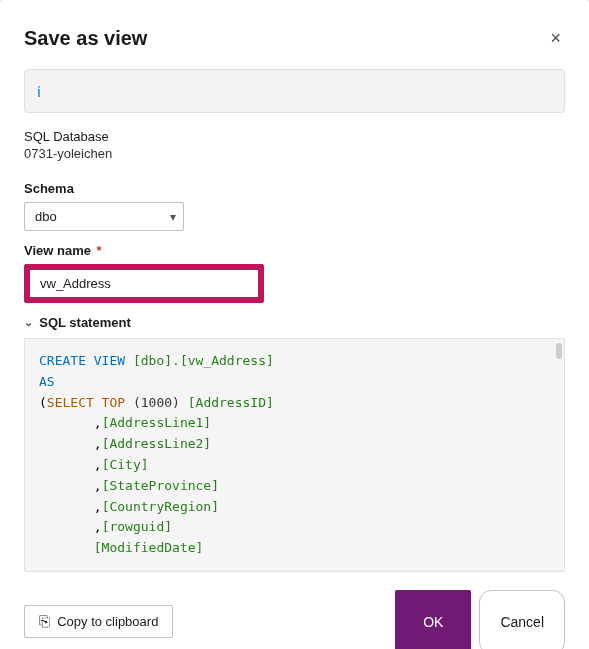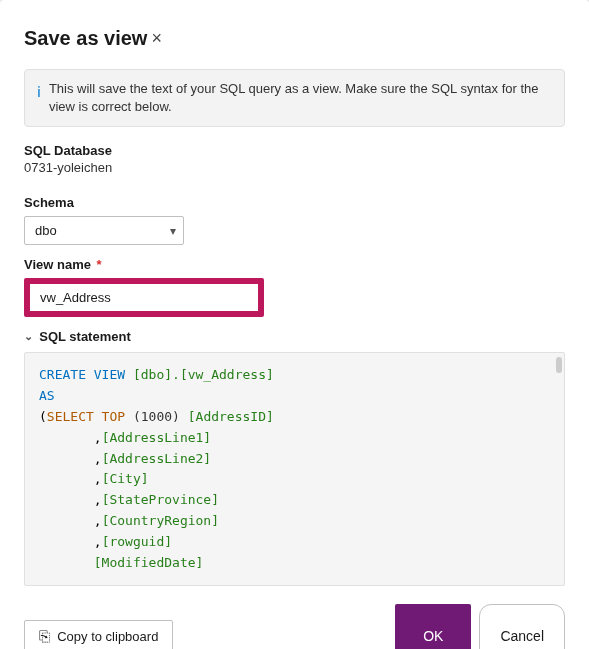--- a/index.html
+++ b/index.html
@@ -19,23 +19,24 @@
       border-radius: 4px;
       box-shadow: 0 4px 24px rgba(0,0,0,0.18);
       padding: 24px 24px 20px 24px;
       display: flex;
       flex-direction: column;
       gap: 0;
       position: relative;
     }
     .dialog-header {
       display: flex;
-      justify-content: flex-start;
+      justify-content: space-between;
       align-items: center;
       margin-bottom: 16px;
+      gap: 48px;
     }
     .dialog-title {
       font-size: 20px;
       font-weight: 600;
       color: #1a1a1a;
     }
     .close-btn {
       background: none;
       border: none;
       cursor: pointer;
@@ -64,21 +65,21 @@
       color: #0078d4;
       font-size: 15px;
       margin-top: 1px;
       flex-shrink: 0;
     }
     .field-group {
       margin-bottom: 12px;
     }
     .field-label {
       font-size: 13px;
-      font-weight: 700;
+      font-weight: 400;
       color: #1a1a1a;
       margin-bottom: 2px;
     }
     .field-value {
       font-size: 13px;
       color: #333;
       margin-bottom: 8px;
     }
     .field-label-form {
       font-size: 13px;
@@ -216,21 +217,20 @@
 
   <div class="dialog-header">
     <span class="dialog-title">Save as view</span>
     <button class="close-btn">
       <span>×</span>
     </button>
   </div>
 
   <div class="info-banner">
     <span class="info-icon">ℹ</span>
-    <span>This will save the text of your SQL query as a view. Make sure the SQL syntax for the view is correct below.</span>
   </div>
 
   <div class="field-group">
     <div class="field-label">SQL Database</div>
     <div class="field-value">0731-yoleichen</div>
   </div>
 
   <div class="field-group">
     <label class="field-label-form">Schema</label>
     <div class="select-wrapper">

